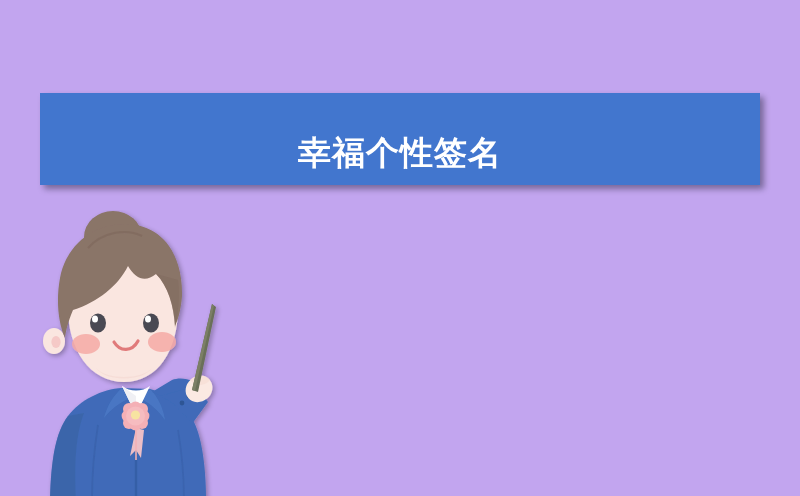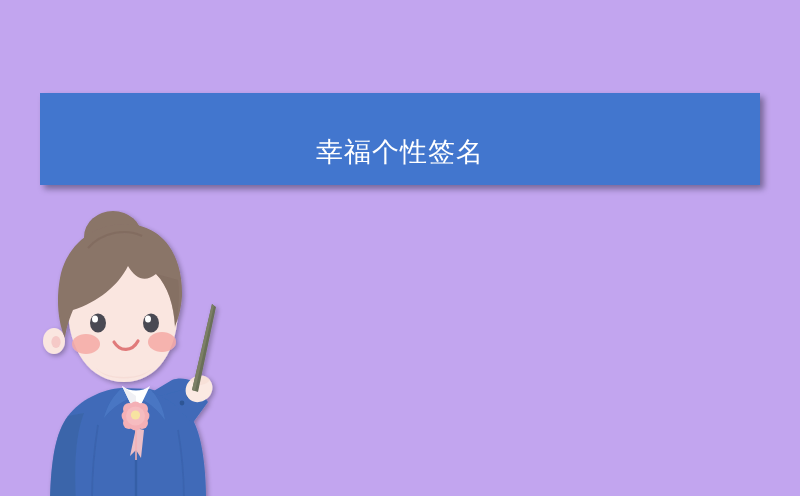--- a/index.html
+++ b/index.html
@@ -38,22 +38,22 @@
     top: 93px;
     width: 720px;
     height: 92px;
     background: #4276ce;
     display: flex;
     align-items: center;
     justify-content: center;
   }
   #banner-title {
     color: #ffffff;
-    font-size: 27px;
-    font-weight: normal;
+    font-size: 33px;
+    font-weight: bold;
     letter-spacing: 1px;
     line-height: 1;
     white-space: nowrap;
     user-select: none;
     margin-top: 26px;
   }
 
   
   #teacher {
     position: absolute;

